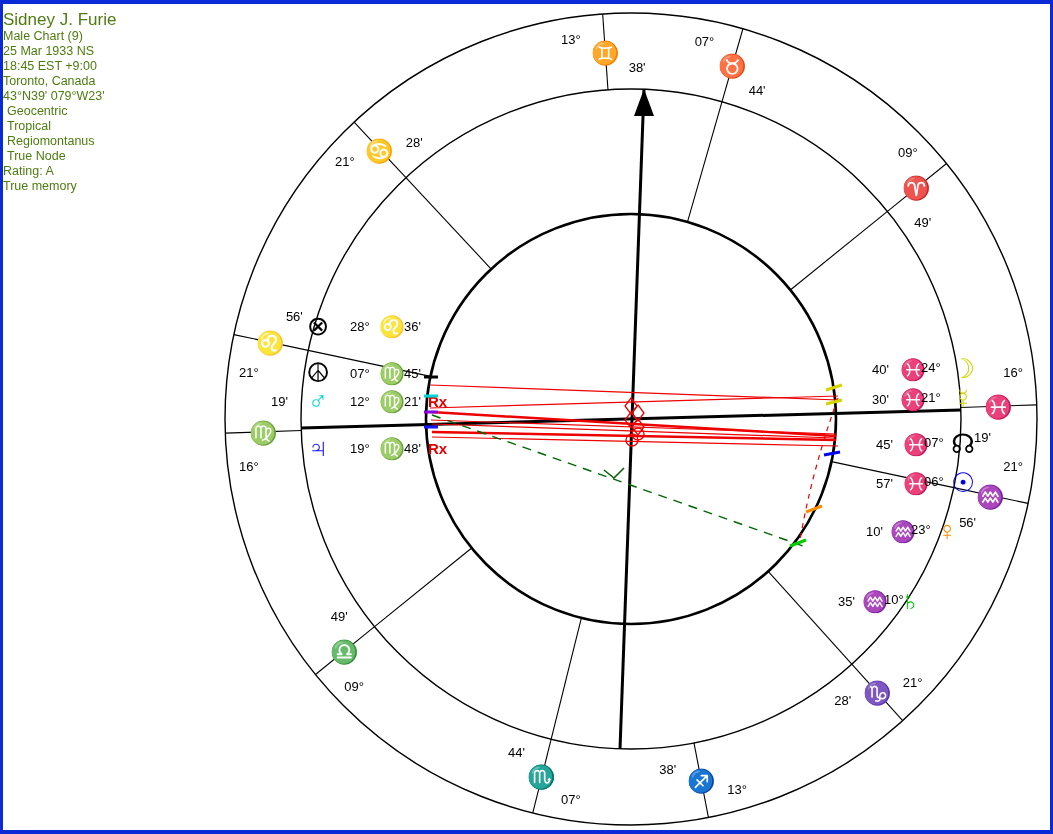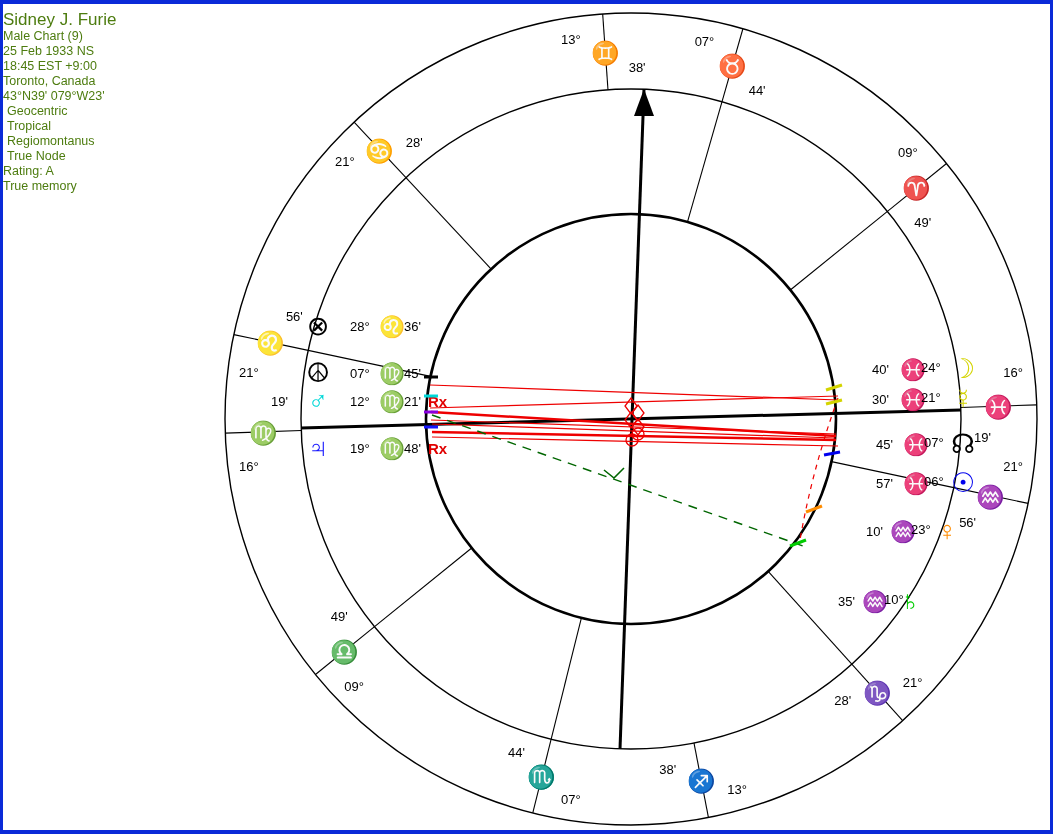--- a/index.html
+++ b/index.html
@@ -95,21 +95,21 @@
 <div id="chart-root">
 
   <div class="win-edge-top"></div>
   <div class="win-edge-left"></div>
   <div class="win-edge-bottom"></div>
   <div class="win-edge-right"></div>
 
   <div id="info-block">
     <div class="name">Sidney J. Furie</div>
     <div class="sub">Male Chart (9)</div>
-    <div class="ln">25 Feb 1933 NS</div>
+    <div class="ln">25 Mar 1933 NS</div>
     <div class="ln">18:45  EST +9:00</div>
     <div class="ln">Toronto, Canada</div>
     <div class="ln">43°N39' 079°W23'</div>
     <div class="ital">Geocentric</div>
     <div class="ital">Tropical</div>
     <div class="ital">Regiomontanus</div>
     <div class="ital">True Node</div>
     <div class="ln">Rating: A</div>
     <div class="ln">True memory</div>
   </div>

